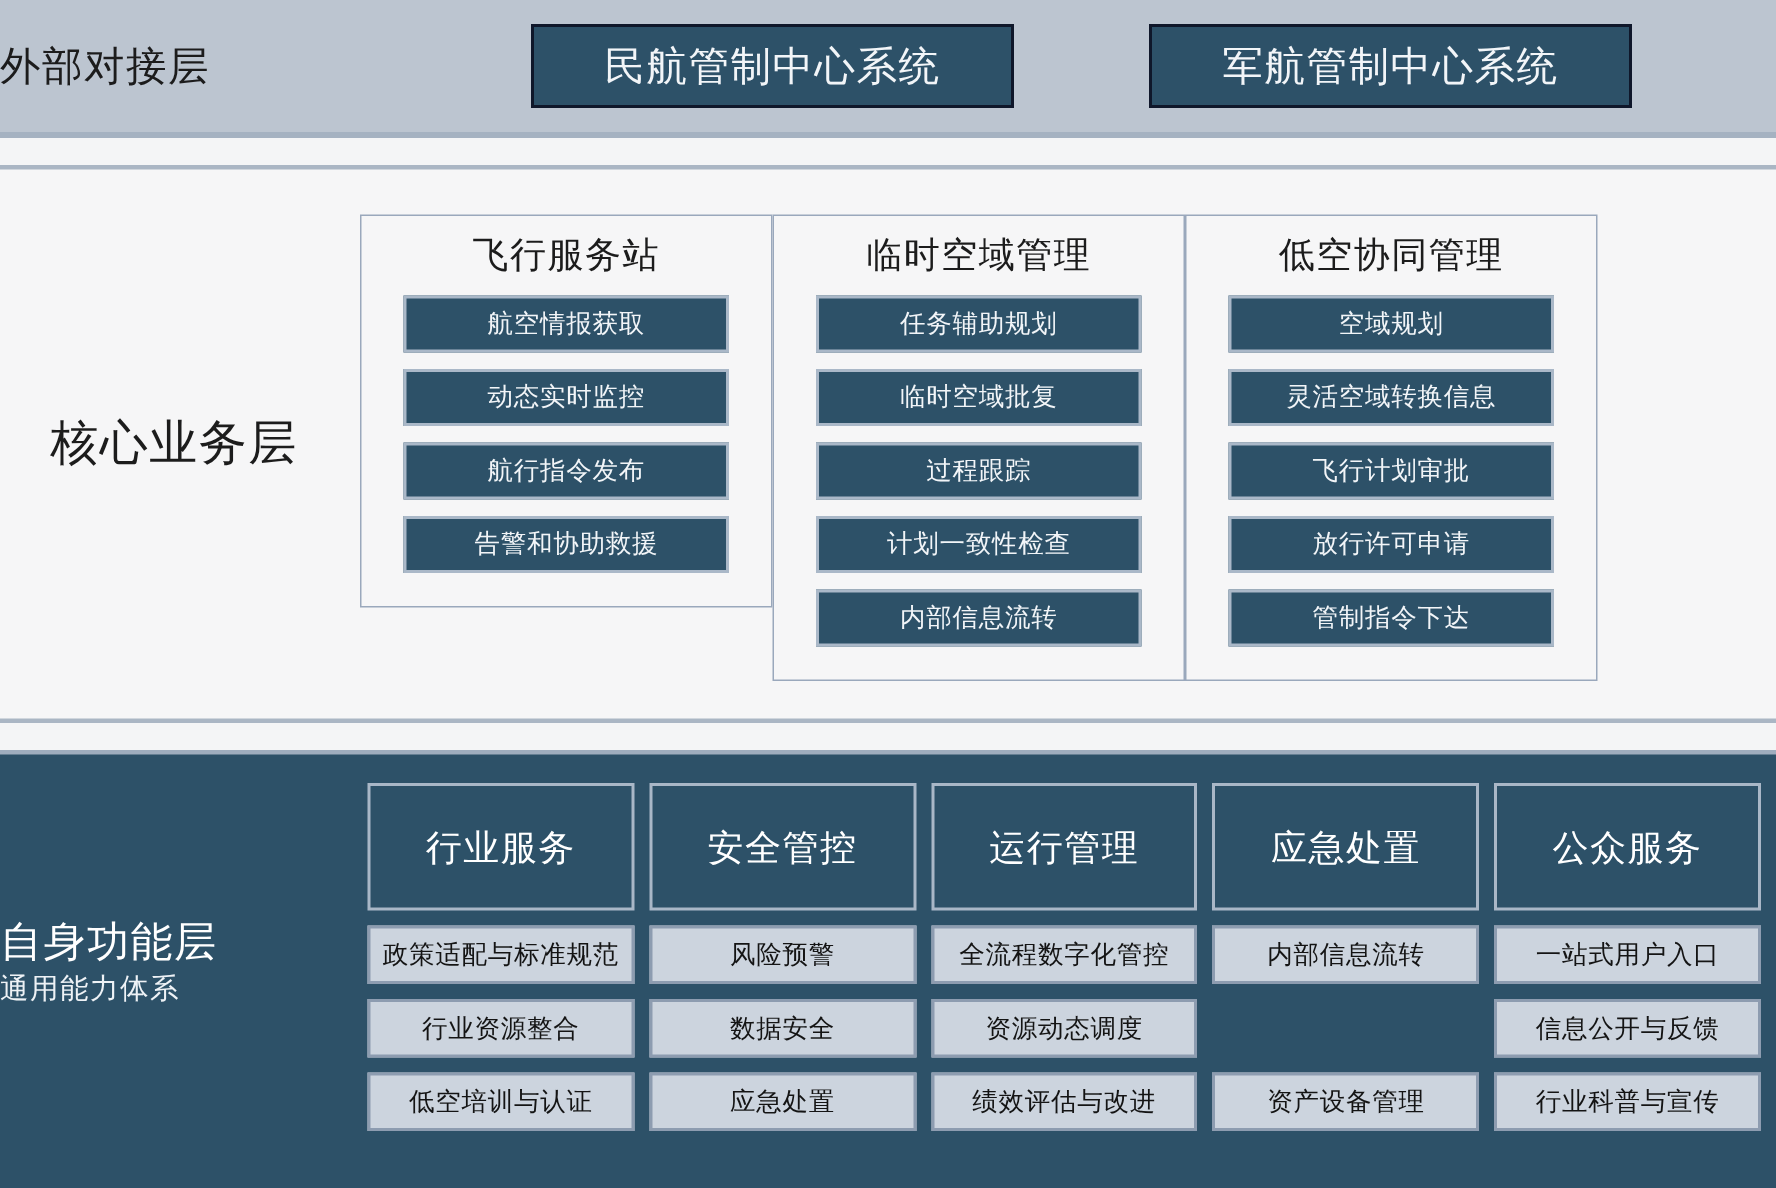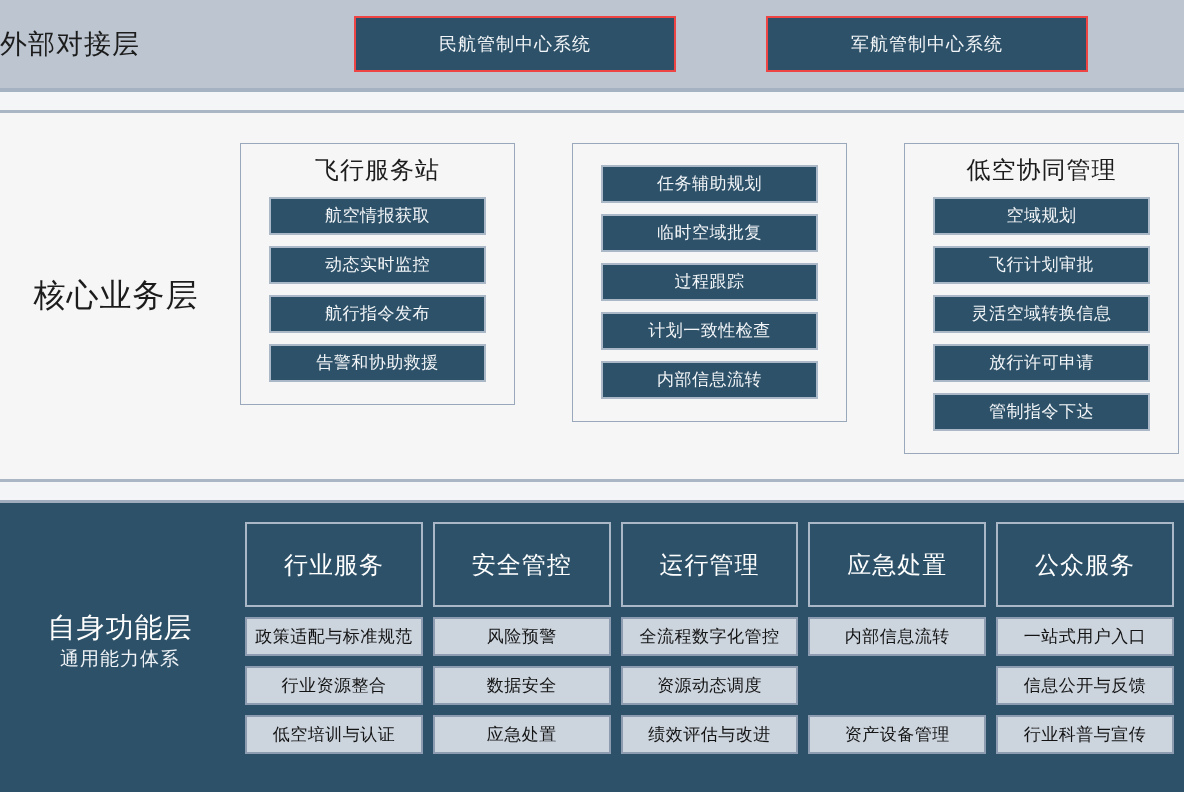--- a/index.html
+++ b/index.html
@@ -43,23 +43,23 @@
     display: flex;
     align-items: center;
     justify-content: flex-start;
     gap: 90px;
     padding-left: 122px;
   }
   .ext-box {
     width: 322px;
     height: 56px;
     background: #2d5168;
-    border: 2px solid #ef4444;
+    border: 2px solid #0f172a;
     color: #f2f5f8;
-    font-size: 18px;
+    font-size: 27px;
     display: flex;
     align-items: center;
     justify-content: center;
     letter-spacing: 1px;
   }
 
   
   .layer-core {
     position: absolute;
     left: 0; top: 110px;
@@ -76,21 +76,20 @@
     font-size: 32px;
     color: #1c1c1c;
     letter-spacing: 1px;
     flex: 0 0 auto;
   }
   .core-panels {
     flex: 1 1 auto;
     display: flex;
     align-items: flex-start;
     justify-content: flex-start;
-    gap: 57px;
     padding-left: 8px;
     padding-top: 4px;
   }
   .core-panel {
     width: 275px;
     border: 1px solid #9aa8bc;
     background: #f6f6f7;
     padding: 10px 28px 22px 28px;
   }
   .core-panel-title {
@@ -120,21 +119,21 @@
     width: 1184px; height: 292px;
     background: #2d5168;
     border-top: 3px solid #9fadbe;
     display: flex;
     align-items: flex-start;
   }
   .layer-own .own-title-wrap {
     width: 240px;
     flex: 0 0 auto;
     padding-top: 108px;
-    text-align: center;
+    text-align: left;
   }
   .own-title {
     font-size: 28px;
     color: #ffffff;
     letter-spacing: 1px;
     line-height: 1.18;
   }
   .own-subtitle {
     font-size: 19px;
     color: #eef2f6;
@@ -201,32 +200,33 @@
 
       <div class="core-panel">
         <div class="core-panel-title">飞行服务站</div>
         <div class="core-item">航空情报获取</div>
         <div class="core-item">动态实时监控</div>
         <div class="core-item">航行指令发布</div>
         <div class="core-item">告警和协助救援</div>
       </div>
 
       <div class="core-panel">
+        <div class="core-panel-title">临时空域管理</div>
         <div class="core-item">任务辅助规划</div>
         <div class="core-item">临时空域批复</div>
         <div class="core-item">过程跟踪</div>
         <div class="core-item">计划一致性检查</div>
         <div class="core-item">内部信息流转</div>
       </div>
 
       <div class="core-panel">
         <div class="core-panel-title">低空协同管理</div>
         <div class="core-item">空域规划</div>
+        <div class="core-item">灵活空域转换信息</div>
         <div class="core-item">飞行计划审批</div>
-        <div class="core-item">灵活空域转换信息</div>
         <div class="core-item">放行许可申请</div>
         <div class="core-item">管制指令下达</div>
       </div>
 
     </div>
   </div>
 
   <div class="layer-own">
     <div class="own-title-wrap">
       <div class="own-title">自身功能层</div>

